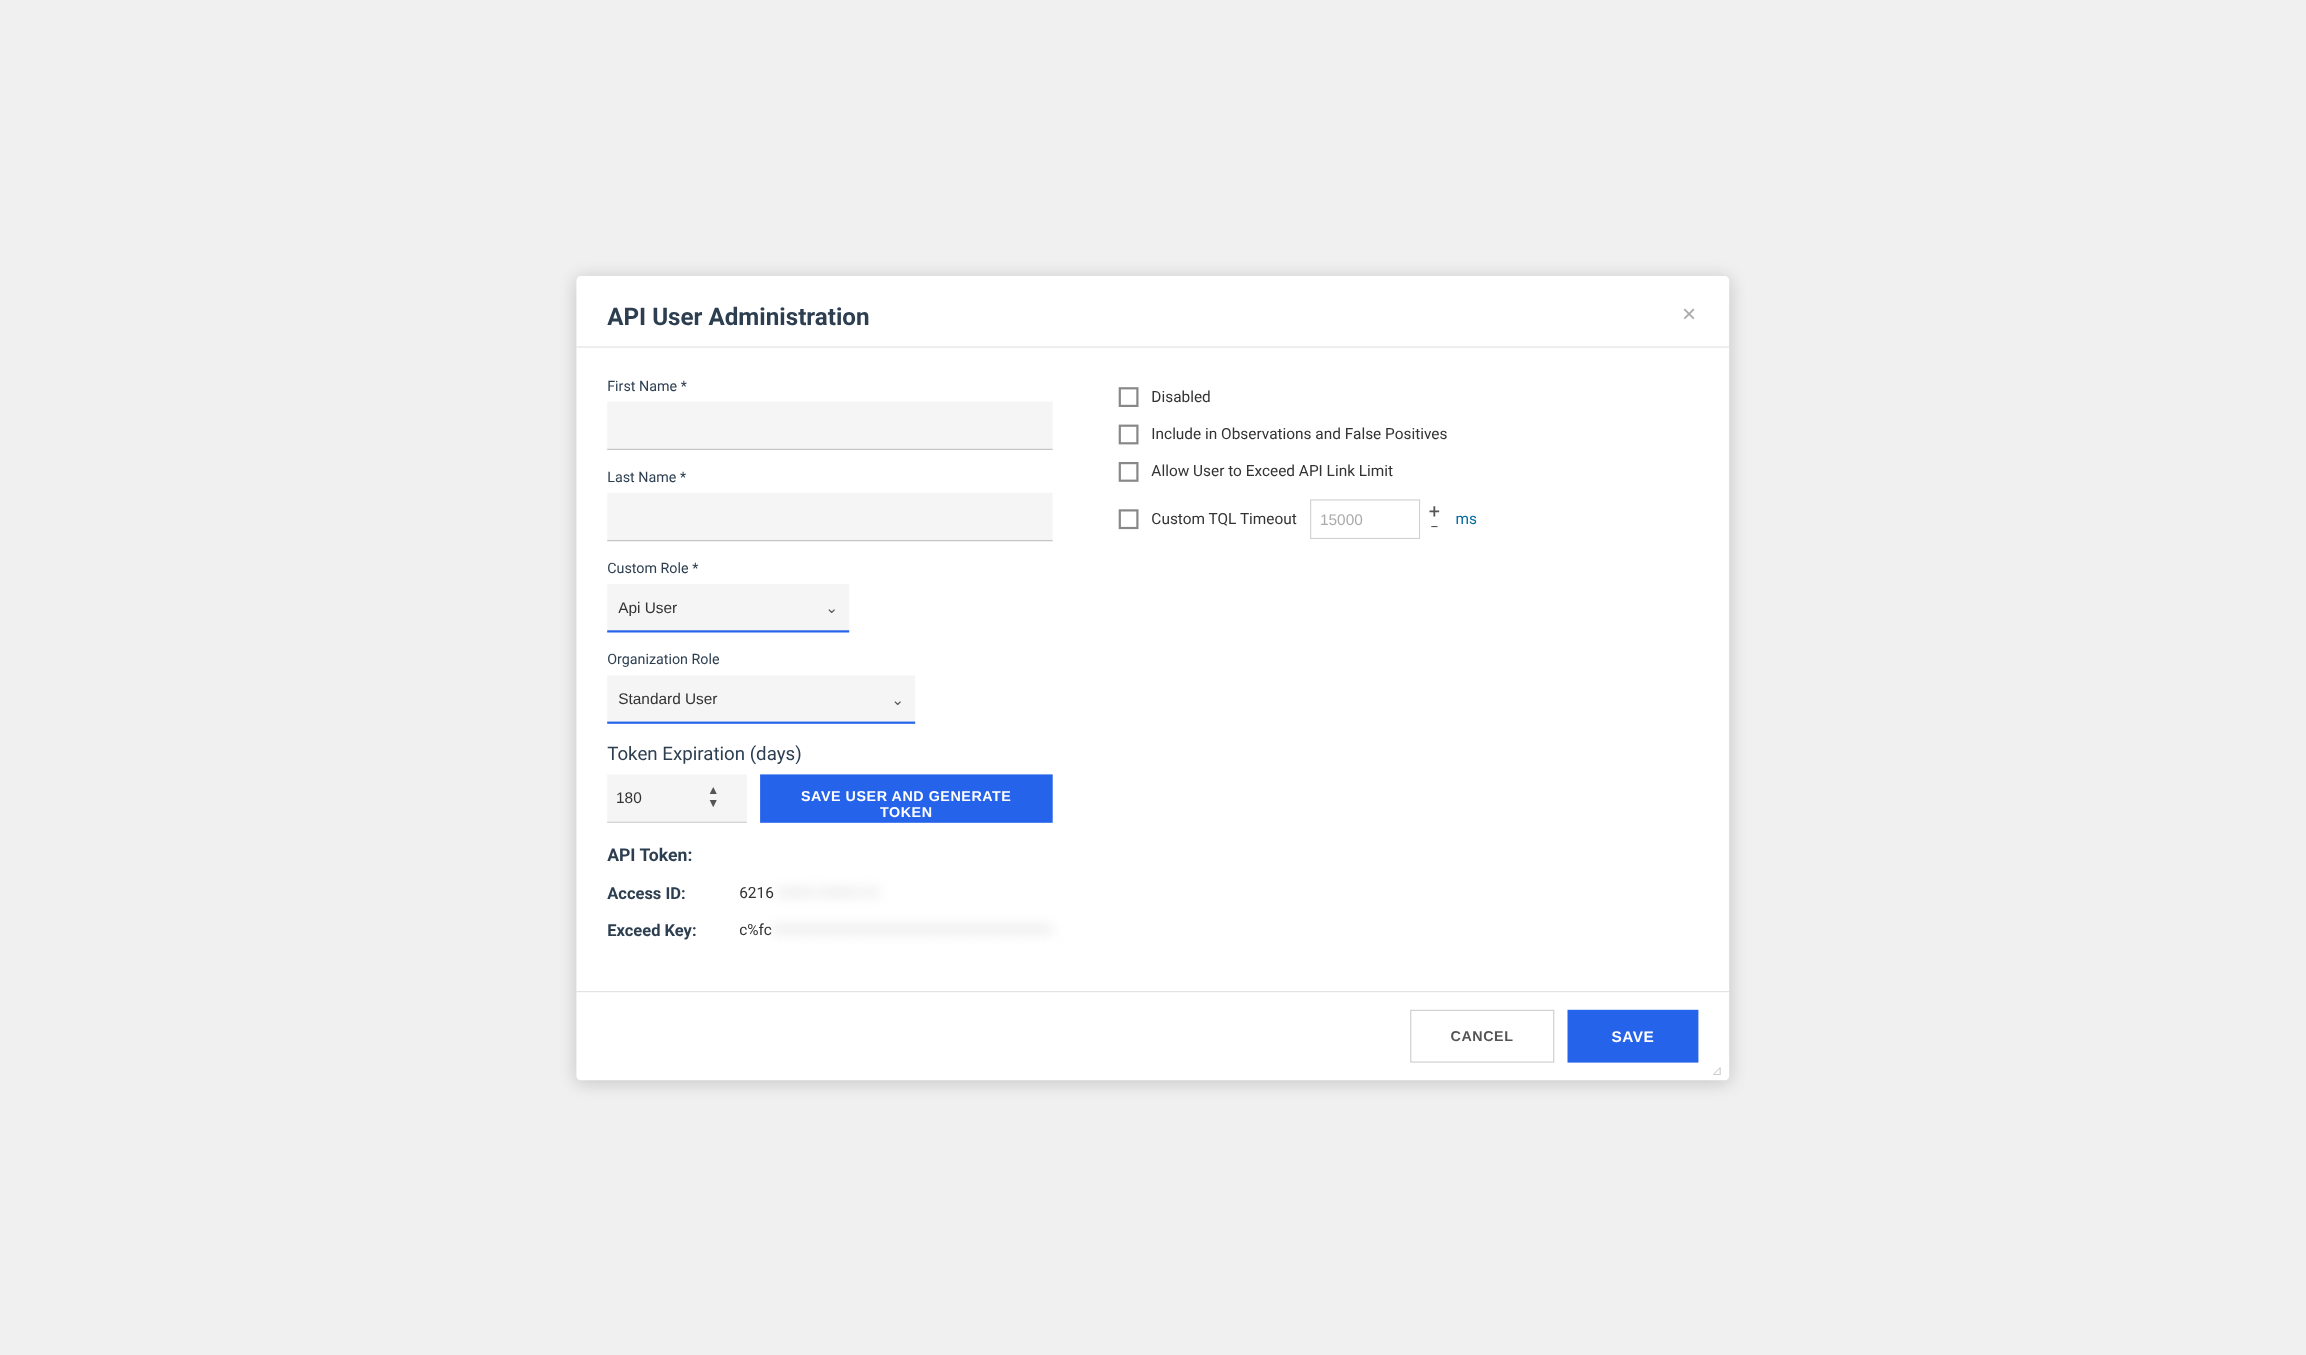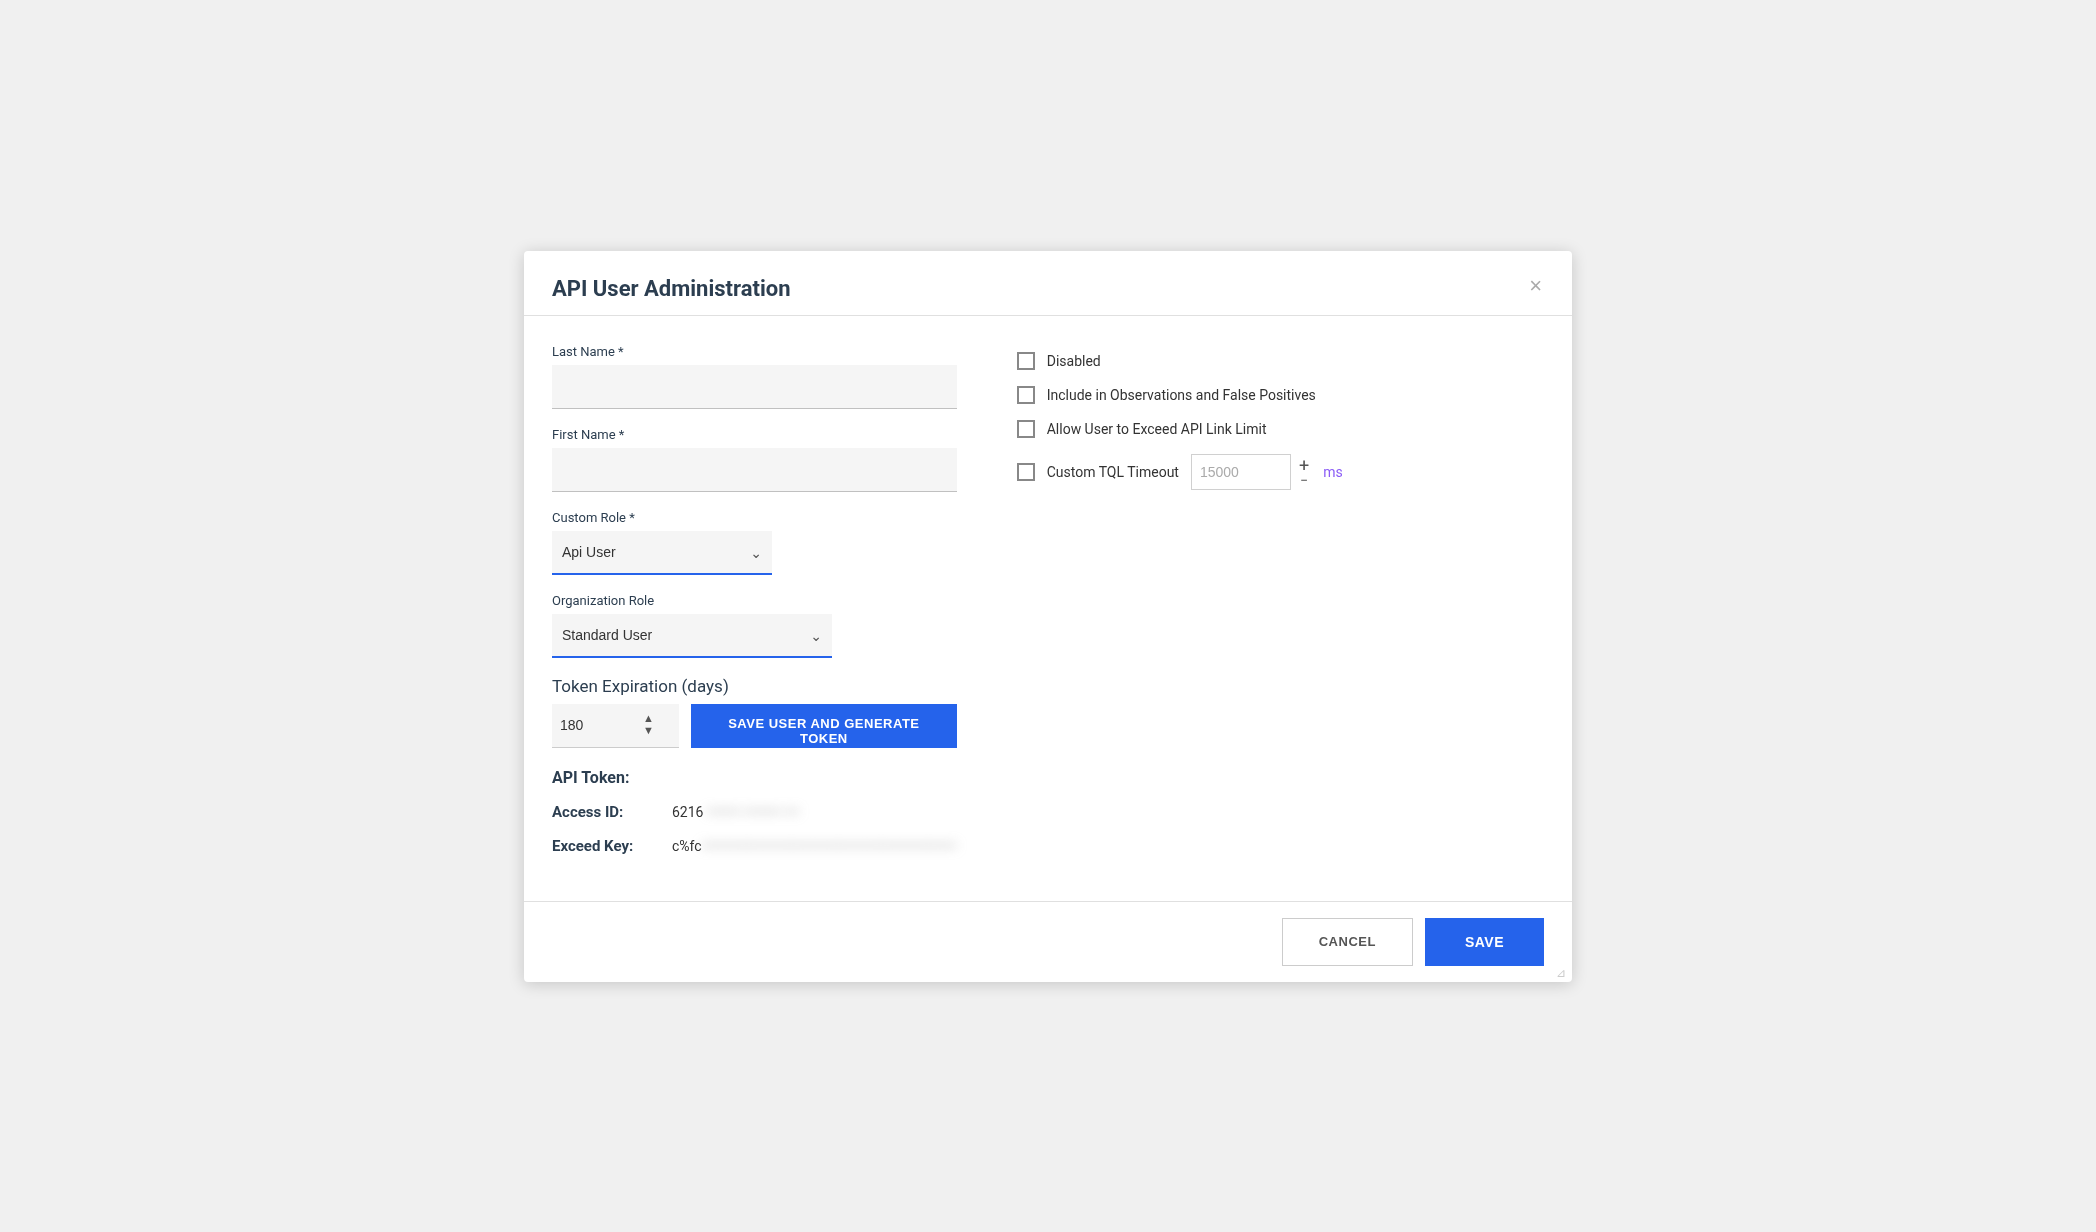--- a/index.html
+++ b/index.html
@@ -185,21 +185,21 @@
       font-size: 18px;
       padding: 0 2px;
       display: flex;
       flex-direction: column;
       align-items: center;
       line-height: 1;
     }
 
     .ms-label {
       font-size: 14px;
-      color: #8b5cf6;
+      color: #0369a1;
     }
 
     .token-expiry-section {
       margin-top: 16px;
     }
 
     .token-expiry-label {
       font-size: 17px;
       color: #2c3e50;
       margin-bottom: 8px;
@@ -346,26 +346,26 @@
   <div class="modal-header">
     <span class="modal-title">API User Administration</span>
     <button class="close-btn">×</button>
   </div>
 
   <div class="modal-body">
     <div class="form-row">
 
       <div class="form-left">
         <div class="field-group">
+          <label class="field-label">First Name *</label>
+          <input type="text" class="text-input" value="" style="">
+        </div>
+
+        <div class="field-group">
           <label class="field-label">Last Name *</label>
-          <input type="text" class="text-input" value="" style="">
-        </div>
-
-        <div class="field-group">
-          <label class="field-label">First Name *</label>
           <input type="text" class="text-input" value="" style="">
         </div>
 
         <div class="field-group">
           <label class="field-label">Custom Role *</label>
           <div class="select-wrapper">
             <select class="select-input">
               <option>Api User</option>
               <option>Admin</option>
               <option>Read Only</option>

